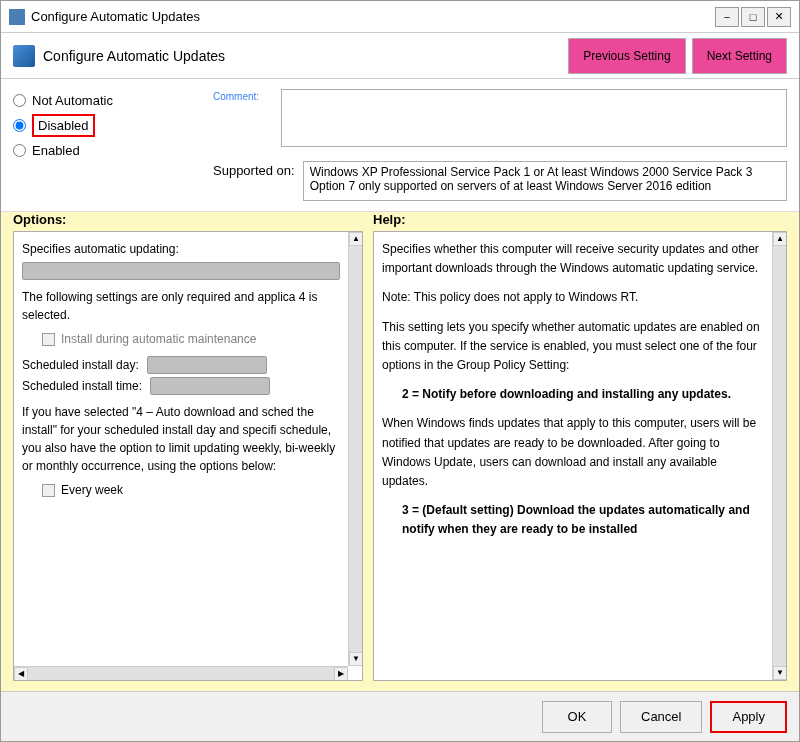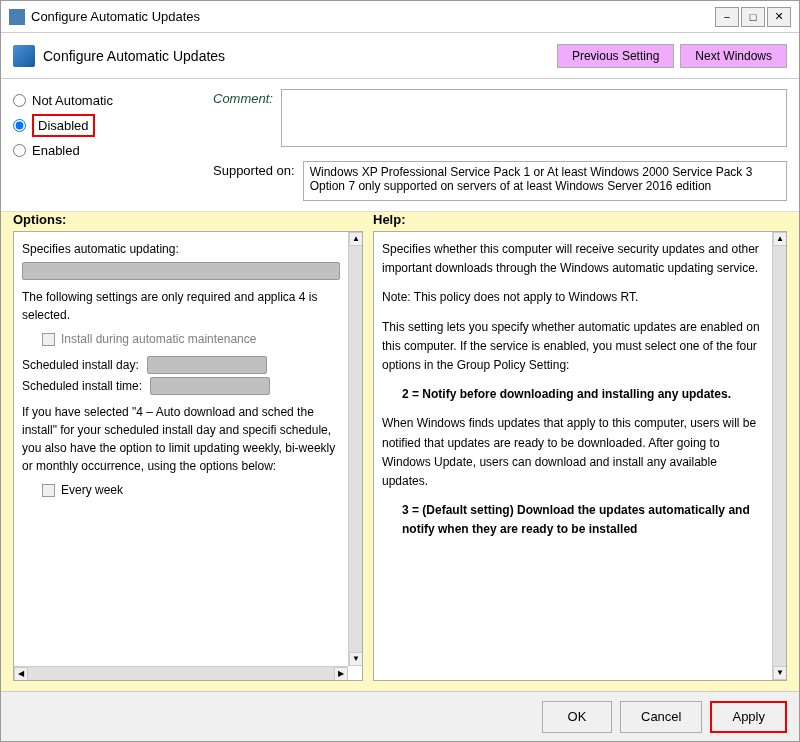--- a/index.html
+++ b/index.html
@@ -88,25 +88,25 @@
       font-weight: 400;
       color: #000;
     }
     .header-buttons {
       display: flex;
       gap: 6px;
     }
     .nav-btn {
       padding: 4px 14px;
       border: 1px solid #adadad;
-      background: #f0abfc;
+      background: #ec4899;
       cursor: pointer;
       font-size: 12px;
       color: #000;
-      height: 24px;
+      height: 36px;
     }
 
     .content-area {
       display: flex;
       flex-direction: row;
       padding: 10px 12px;
       background: #fff;
       border-bottom: 1px solid #ddd;
     }
     .left-panel {
@@ -141,25 +141,24 @@
       flex-direction: column;
       gap: 8px;
     }
     .comment-row {
       display: flex;
       align-items: flex-start;
       gap: 8px;
       margin-bottom: 6px;
     }
     .comment-label {
-      font-size: 13px;
-      color: #14532d;
+      font-size: 10px;
+      color: #3b82f6;
       min-width: 60px;
       padding-top: 2px;
-      font-style: italic;
     }
     .comment-textarea {
       flex: 1;
       height: 58px;
       border: 1px solid #adadad;
       resize: none;
       font-size: 12px;
       padding: 2px 4px;
       background: #fff;
     }
@@ -337,21 +336,21 @@
     </div>
   </div>
 
   <div class="header-bar">
     <div class="header-left">
       <div class="header-icon"></div>
       <span class="header-title">Configure Automatic Updates</span>
     </div>
     <div class="header-buttons">
       <button class="nav-btn">Previous Setting</button>
-      <button class="nav-btn">Next Windows</button>
+      <button class="nav-btn">Next Setting</button>
     </div>
   </div>
 
   <div class="content-area">
     <div class="left-panel">
       <label class="radio-option">
         <input type="radio" name="config" style="">
         <span class="radio-label">Not Automatic</span>
       </label>
       <label class="radio-option">

